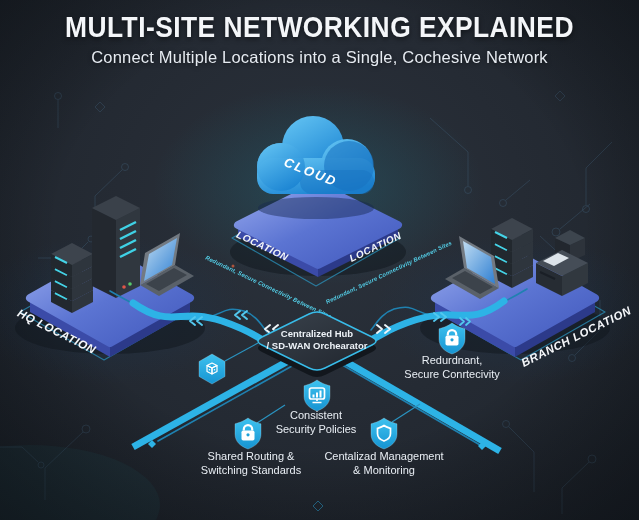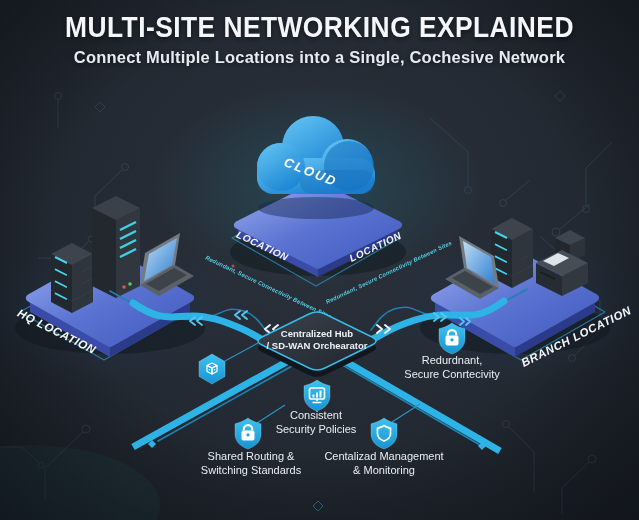--- a/index.html
+++ b/index.html
@@ -8,21 +8,21 @@
     background:radial-gradient(ellipse at 50% 42%, #2b323c 0%, #252b34 45%, #1d232b 100%);
     font-family:"Liberation Sans",sans-serif;
   }
   .header{position:absolute;top:10px;left:0;width:639px;text-align:center;z-index:5;}
   .title{
     margin:0;color:#f4f6f9;font-size:30px;font-weight:800;letter-spacing:0.5px;
     transform:scaleX(.88);transform-origin:center;
     text-shadow:0 2px 6px rgba(0,0,0,.5);
   }
   .subtitle{
-    margin:4px 0 0 0;color:#e6ebf1;font-size:16.5px;font-weight:700;letter-spacing:.2px;
+    margin:4px 0 0 0;color:#e6ebf1;font-size:16.5px;font-weight:400;letter-spacing:.2px;
     text-shadow:0 1px 4px rgba(0,0,0,.5);
   }
   svg{position:absolute;top:0;left:0;}
   .t-loc{font:italic 700 10px "Liberation Sans",sans-serif;fill:#f2f5f8;letter-spacing:.6px;}
   .t-site{font:italic 800 11.5px "Liberation Sans",sans-serif;fill:#f5f7fa;letter-spacing:.6px;}
   .t-hub{font:600 9.5px "Liberation Sans",sans-serif;fill:#eef3f8;}
   .t-feat{font:500 11px "Liberation Sans",sans-serif;fill:#e9eef4;}
   .t-link{font:italic 600 5.8px "Liberation Sans",sans-serif;fill:#54cfe8;letter-spacing:.2px;}
   .t-cloud{font:italic 800 13px "Liberation Sans",sans-serif;fill:#ffffff;letter-spacing:2px;}
   .circ{stroke:#3d5a72;stroke-width:1;fill:none;opacity:.42;}

